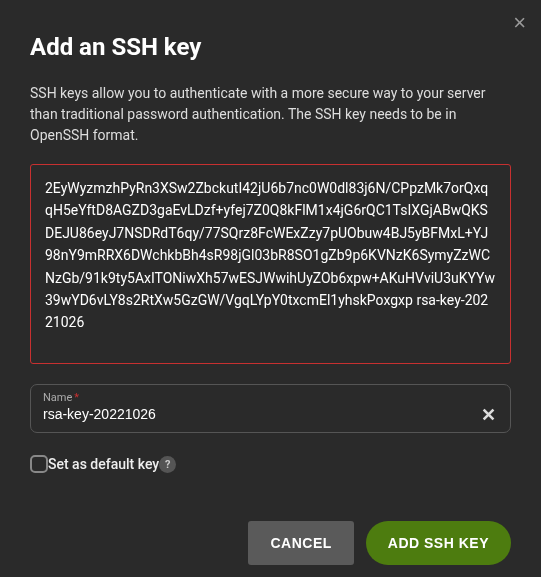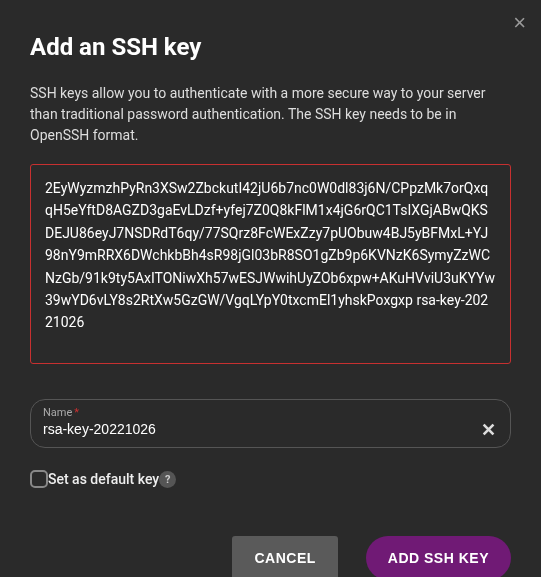--- a/index.html
+++ b/index.html
@@ -59,24 +59,24 @@
       width: 10px;
     }
     .key-textarea::-webkit-scrollbar-track {
       background: #2a2a2a;
     }
     .key-textarea::-webkit-scrollbar-thumb {
       background: #666;
       border-radius: 2px;
     }
     .name-field {
-      margin-top: 31px;
+      margin-top: 16px;
       position: relative;
       border: 1px solid #555;
-      border-radius: 15px;
+      border-radius: 7px;
       padding: 6px 12px 8px 12px;
       background: #2a2a2a;
     }
     .name-label {
       font-size: 11px;
       color: #aaa;
       display: block;
     }
     .name-label .required {
       color: #c73030;
@@ -133,38 +133,38 @@
       font-size: 11px;
       display: inline-flex;
       align-items: center;
       justify-content: center;
       cursor: pointer;
       font-weight: bold;
     }
     .actions {
       display: flex;
       justify-content: flex-end;
-      gap: 28px;
+      gap: 12px;
       margin-top: 48px;
     }
     .btn {
       border: none;
       padding: 14px 22px;
       font-size: 14px;
       font-weight: 700;
       letter-spacing: 0.5px;
       cursor: pointer;
       border-radius: 3px;
     }
     .btn-cancel {
       background: #5a5a5a;
       color: #fff;
     }
     .btn-primary {
-      background: #701a75;
+      background: #4d7c0f;
       color: #fff;
       border-radius: 22px;
     }
   </style>
 </head>
 <body>
 
 
 
 <button class="close-btn">

